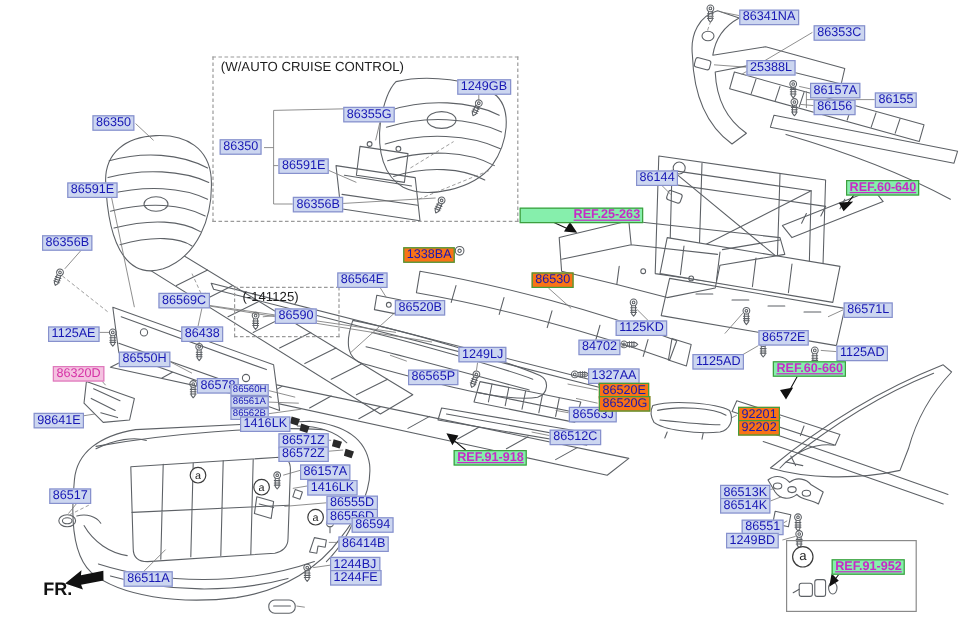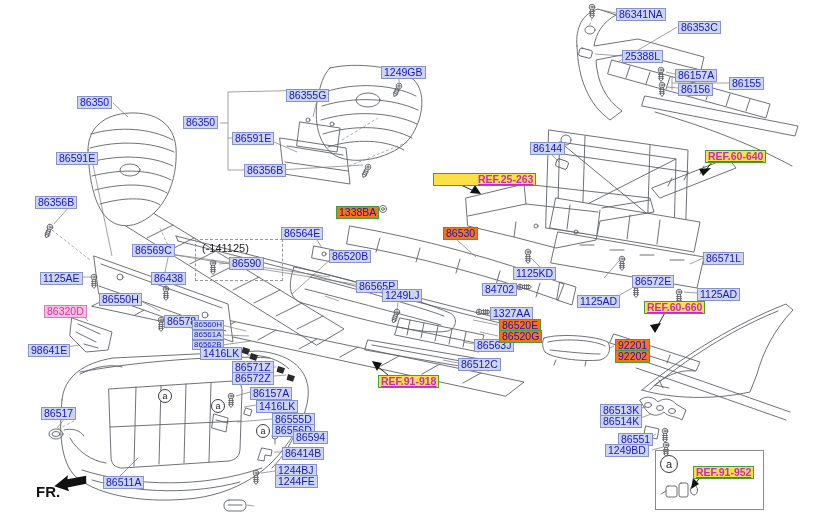--- a/index.html
+++ b/index.html
@@ -3,21 +3,21 @@
 <meta charset="utf-8">
 <style>
   html,body{margin:0;padding:0;background:#fff;}
   #stage{position:relative;width:817px;height:530px;background:#ffffff;overflow:hidden;
          font-family:"Liberation Sans",sans-serif;}
   #art{position:absolute;left:0;top:0;}
   .lbl{position:absolute;font-size:10.5px;line-height:11px;padding:0 2px;white-space:nowrap;
        font-family:"Liberation Sans",sans-serif;letter-spacing:0;}
   .lbl-blue{background:#ccd6f0;border:1px solid #8791cd;color:#1717b4;}
   .lbl-green{background:#f97316;border:1px solid #3f9e3f;color:#1717b4;}
-  .lbl-ref{background:#fde047;border:1px solid #3f9e3f;color:#c62ac6;font-weight:bold;
+  .lbl-ref{background:#86efac;border:1px solid #3f9e3f;color:#c62ac6;font-weight:bold;
            text-decoration:underline;}
   .lbl-pink{background:#f4c2e0;border:1px solid #df79bc;color:#d633a6;}
   .lbl-sm{font-size:8px;line-height:8px;padding:0 1px;}
   .pbox{position:absolute;}
   .box-dashed{border:1px dashed #9a9a9a;}
   .box-solid{border:1px solid #8a8a8a;}
   .box-title{position:absolute;left:6px;top:2px;font-size:11px;color:#1c1c1c;white-space:nowrap;}
   .marker{position:absolute;border:1px solid #3c3c3c;border-radius:50%;background:rgba(255,255,255,.85);
           color:#222;display:flex;align-items:center;justify-content:center;}
   .marker-sm{width:12px;height:12px;font-size:9px;}
@@ -237,20 +237,23 @@
   </g>
 </svg>
 
 <div class="fr">
   <span>FR.</span>
   <svg width="38" height="22">
     <path d="M34,5 L15,6 L16,2 L1,11 L15,18 L14,14 L33,13 Z" fill="#111" transform="rotate(-8 17 10)"></path>
   </svg>
 </div>
 
+<div class="pbox box-dashed" style="left: 177px; top: 47px; width: 253px; height: 136px;">
+      <span class="box-title">(W/AUTO CRUISE CONTROL)</span>
+    </div>
     <div class="pbox box-dashed" style="left: 195px; top: 239px; width: 86px; height: 40px;">
       <span class="box-title">(-141125)</span>
     </div>
     <div class="pbox box-solid" style="left: 655px; top: 450px; width: 107px; height: 58px;"></div>
     <div class="lbl lbl-blue" style="left: 616px; top: 8px;">86341NA</div>
     <div class="lbl lbl-blue" style="left: 678px; top: 21px;">86353C</div>
     <div class="lbl lbl-blue" style="left: 622px; top: 50px;">25388L</div>
     <div class="lbl lbl-blue" style="left: 675px; top: 69px;">86157A</div>
     <div class="lbl lbl-blue" style="left: 678px; top: 83px;">86156</div>
     <div class="lbl lbl-blue" style="left: 729px; top: 77px;">86155</div>
@@ -285,21 +288,21 @@
     <div class="lbl lbl-blue" style="left: 232px; top: 361px;">86571Z</div>
     <div class="lbl lbl-blue" style="left: 232px; top: 372px;">86572Z</div>
     <div class="lbl lbl-blue" style="left: 250px; top: 387px;">86157A</div>
     <div class="lbl lbl-blue" style="left: 256px; top: 400px;">1416LK</div>
     <div class="lbl lbl-blue" style="left: 272px; top: 413px;">86555D</div>
     <div class="lbl lbl-blue" style="left: 272px; top: 424px;">86556D</div>
     <div class="lbl lbl-blue" style="left: 293px; top: 431px;">86594</div>
     <div class="lbl lbl-blue" style="left: 282px; top: 447px;">86414B</div>
     <div class="lbl lbl-blue" style="left: 275px; top: 464px;">1244BJ</div>
     <div class="lbl lbl-blue" style="left: 275px; top: 475px;">1244FE</div>
-    <div class="lbl lbl-blue" style="left: 340px; top: 280px; margin-left: 16px;">86565P</div>
+    <div class="lbl lbl-blue" style="left: 340px; top: 308px;">86565P</div>
     <div class="lbl lbl-blue" style="left: 382px; top: 289px;">1249LJ</div>
     <div class="lbl lbl-blue" style="left: 490px; top: 307px;">1327AA</div>
     <div class="lbl lbl-blue" style="left: 474px; top: 339px;">86563J</div>
     <div class="lbl lbl-blue" style="left: 458px; top: 358px;">86512C</div>
     <div class="lbl lbl-blue" style="left: 41px; top: 407px;">86517</div>
     <div class="lbl lbl-blue" style="left: 103px; top: 476px;">86511A</div>
     <div class="lbl lbl-blue" style="left: 254px; top: 501px; margin-top: 40px;">98640E</div>
     <div class="lbl lbl-blue" style="left: 600px; top: 404px;">86513K</div>
     <div class="lbl lbl-blue" style="left: 600px; top: 415px;">86514K</div>
     <div class="lbl lbl-blue" style="left: 618px; top: 433px;">86551</div>

